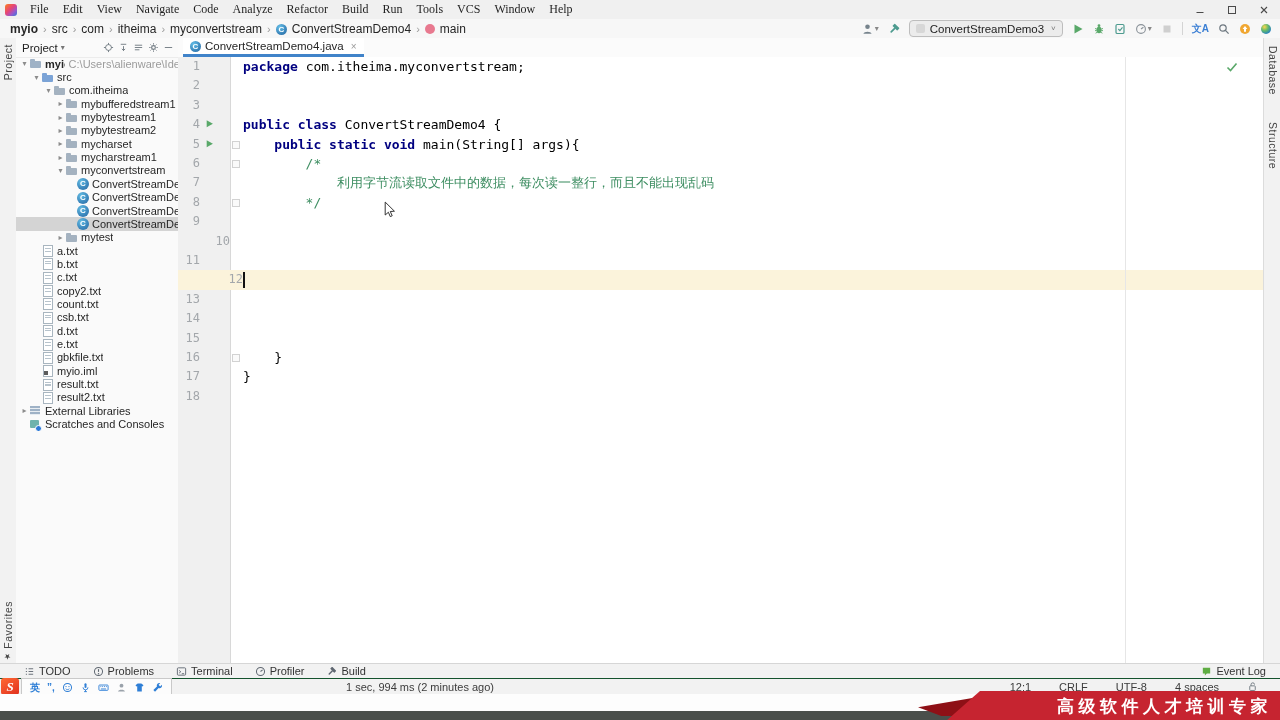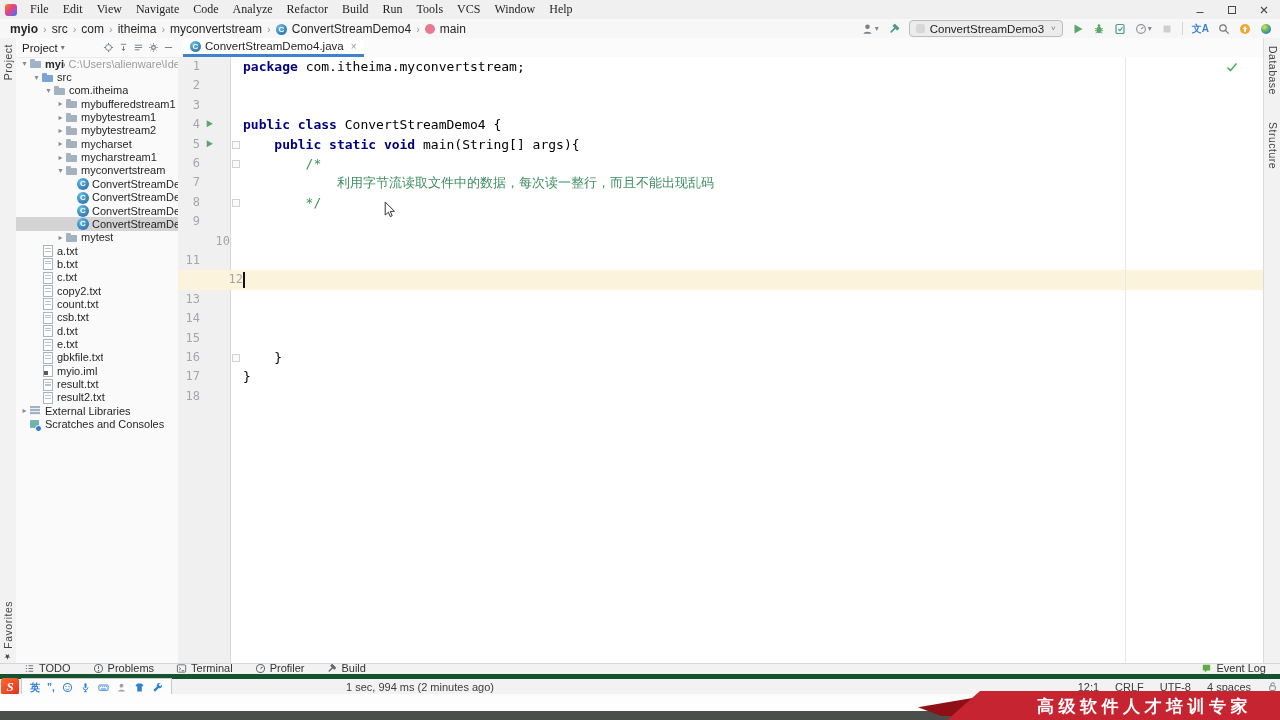--- a/index.html
+++ b/index.html
@@ -91,46 +91,46 @@
          white-space:pre;padding-left:12px;}
   .seg-k{color:#000080;font-weight:bold;}
   .seg-p{color:#000;}
   .seg-c{color:#3E8E62;}
   .caret{position:absolute;left:65px;width:1.6px;height:16px;background:#111;}
   .edcheck{position:absolute;left:1048px;top:4px;}
   .mcursor{position:absolute;left:206px;top:144px;}
 
   
   .btoolbar{left:0;top:663px;width:1280px;height:16px;background:#f2f2f2;border-top:1px solid #d6d6d6;
-            border-bottom:5px solid #14532d;display:flex;align-items:flex-end;font-size:11px;color:#333;box-sizing:border-box;}
+            border-bottom:1px solid #14532d;display:flex;align-items:center;font-size:11px;color:#333;box-sizing:border-box;}
   .btw{display:flex;align-items:center;gap:4px;margin-right:22px;}
   .btoolbar .lead{width:24px;}
   .eventlog{margin-left:auto;display:flex;align-items:center;gap:4px;padding-right:14px;}
   .statusbar{left:0;top:679px;width:1280px;height:15px;background:#f2f2f2;font-size:11px;color:#3c3c3c;}
   .sogou{position:absolute;left:21px;top:-1px;height:17px;display:flex;align-items:center;gap:7px;background:#fcfcfc;
          border:1px solid #c9c9c9;padding:0 8px;}
   .sogou-logo{position:absolute;left:1px;top:-1px;width:18px;height:17px;border-radius:3px;
               background:linear-gradient(145deg,#ff6a33,#e0301e);color:#fff;text-align:center;
               font:italic bold 13px/17px "Liberation Serif",serif;}
   .sg-txt{font-size:10px;font-weight:bold;color:#2f7fd6;}
   .statusmsg{position:absolute;left:346px;top:2px;}
-  .status-right{position:absolute;right:0;top:0;height:15px;display:flex;align-items:center;gap:16px;padding-right:2px;}
+  .status-right{position:absolute;right:0;top:0;height:15px;display:flex;align-items:center;gap:28px;padding-right:22px;}
 
   .whitestrip{left:0;top:694px;width:1280px;height:17px;background:#fdfdfd;}
   .darkstrip{left:0;top:711px;width:1280px;height:9px;background:#4A4F4B;}
 
   
   .watermark{left:1005px;top:651px;font:bold 24px "Liberation Sans",sans-serif;color:#ffffff;opacity:.75;
              letter-spacing:6px;text-shadow:0 0 1px #cfcfcf;}
   .banner{left:900px;top:691px;width:380px;height:25px;}
   .banner-dark{position:absolute;left:18px;top:3px;width:78px;height:22px;background:#8e1016;
                clip-path:polygon(0 60%,100% 0,100% 100%,30% 100%);}
   .banner-red{position:absolute;left:30px;top:0;width:350px;height:30px;background:#C62430;
               clip-path:polygon(50px 0,100% 0,100% 100%,16px 100%);
-              display:flex;align-items:center;justify-content:flex-end;padding-right:28px;box-sizing:border-box;}
+              display:flex;align-items:center;justify-content:flex-end;padding-right:8px;box-sizing:border-box;}
   .banner-red span{font:bold 17px "DejaVu Serif",serif;color:#fff;letter-spacing:4.5px;white-space:nowrap;}
 </style>
 </head>
 <body>
 
 <div class="screen">
 
   <div class="abs titlebar">
     <div class="idea-logo"></div>
     <div id="menubar" style="display:flex">

